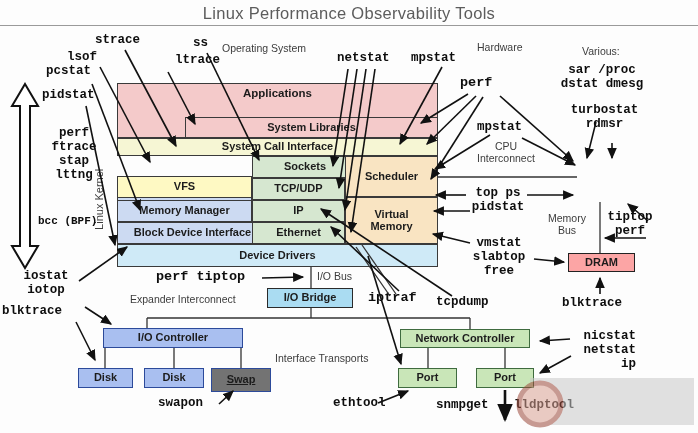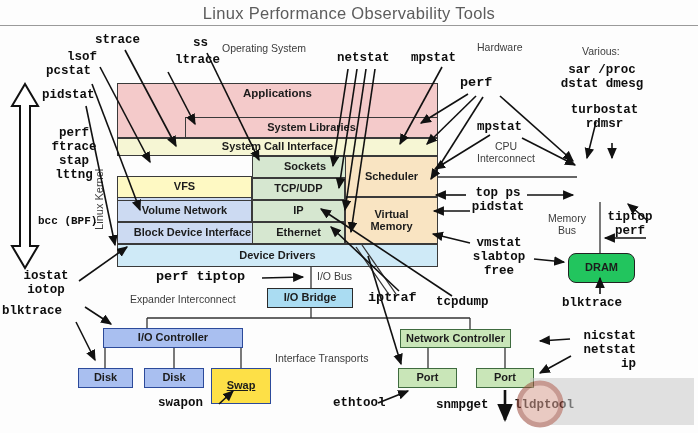--- a/index.html
+++ b/index.html
@@ -31,42 +31,42 @@
   <div class="plain" style="left:477px;top:41px;">Hardware</div>
   <div class="plain" style="left:582px;top:45px;">Various:</div>
 
   <div class="box" style="left:117px;top:83px;width:321px;height:55px;background:#f4caca;"></div>
   <div class="bandlabel" style="left:117px;top:87px;width:321px;">Applications</div>
   <div class="box" style="left:185px;top:117px;width:253px;height:21px;background:#f4caca;">System Libraries</div>
   <div class="box" style="left:117px;top:138px;width:321px;height:18px;background:#f6f6d4;">System Call Interface</div>
 
   <div class="box" style="left:117px;top:156px;width:135px;height:22px;background:#fef9c3;margin-top:20px;">VFS</div>
   <div class="box" style="left:117px;top:178px;width:135px;height:22px;background:#ccdaf2;margin-top:19px;">File Systems</div>
-  <div class="box" style="left:117px;top:200px;width:135px;height:22px;background:#ccdaf2;">Volume Network</div>
+  <div class="box" style="left:117px;top:200px;width:135px;height:22px;background:#ccdaf2;">Memory Manager</div>
   <div class="box" style="left:117px;top:222px;width:151px;height:22px;background:#ccdaf2;">Block Device Interface</div>
 
   <div class="box" style="left:252px;top:156px;width:106px;height:22px;background:#d6e7d0;">Sockets</div>
   <div class="box" style="left:252px;top:178px;width:93px;height:22px;background:#d6e7d0;">TCP/UDP</div>
   <div class="box" style="left:252px;top:200px;width:93px;height:22px;background:#d6e7d0;">IP</div>
   <div class="box" style="left:252px;top:222px;width:93px;height:22px;background:#d6e7d0;">Ethernet</div>
 
   <div class="box" style="left:345px;top:156px;width:93px;height:41px;background:#f9e4c2;">Scheduler</div>
   <div class="box" style="left:345px;top:197px;width:93px;height:47px;background:#f9e4c2;padding:0 16px;">Virtual Memory</div>
 
   <div class="box" style="left:117px;top:244px;width:321px;height:23px;background:#cfeaf7;">Device Drivers</div>
 
   <div class="plain rot" style="left:59px;top:193px;width:80px;font-size:11px;">Linux Kernel</div>
 
-  <div class="box" style="left:568px;top:253px;width:67px;height:30px;background:#22c55e;border-color:#222;border-radius:8px;">DRAM</div>
+  <div class="box" style="left:568px;top:253px;width:67px;height:19px;background:#fca5a5;border-color:#222;">DRAM</div>
   <div class="box" style="left:267px;top:288px;width:86px;height:20px;background:#aadcf2;border-color:#2a2a2a;">I/O Bridge</div>
   <div class="box" style="left:103px;top:328px;width:140px;height:20px;background:#a9bff0;border-color:#2c4a9a;">I/O Controller</div>
   <div class="box" style="left:78px;top:368px;width:55px;height:20px;background:#a9bff0;border-color:#2c4a9a;">Disk</div>
   <div class="box" style="left:144px;top:368px;width:60px;height:20px;background:#a9bff0;border-color:#2c4a9a;">Disk</div>
-  <div class="box" style="left:211px;top:368px;width:60px;height:36px;background:#fde047;border-color:#2c4a9a;text-decoration:underline;">Swap</div>
-  <div class="box" style="left:400px;top:329px;width:111px;height:19px;background:#c9e6b8;border-color:#3f6b3f;">Network Controller</div>
+  <div class="box" style="left:211px;top:368px;width:60px;height:24px;background:#737373;border-color:#2c4a9a;text-decoration:underline;">Swap</div>
+  <div class="box" style="left:400px;top:329px;width:130px;height:19px;background:#c9e6b8;border-color:#3f6b3f;">Network Controller</div>
   <div class="box" style="left:398px;top:368px;width:59px;height:20px;background:#c9e6b8;border-color:#3f6b3f;">Port</div>
   <div class="box" style="left:476px;top:368px;width:58px;height:20px;background:#c9e6b8;border-color:#3f6b3f;">Port</div>
 
   <div class="plain" style="left:465px;top:140px;width:82px;">CPU Interconnect</div>
   <div class="plain" style="left:541px;top:212px;width:52px;">Memory Bus</div>
   <div class="plain" style="left:317px;top:270px;">I/O Bus</div>
   <div class="plain" style="left:130px;top:293px;">Expander Interconnect</div>
   <div class="plain" style="left:275px;top:352px;">Interface Transports</div>
 
   <div class="tool" style="left:95px;top:33px;">strace</div>

